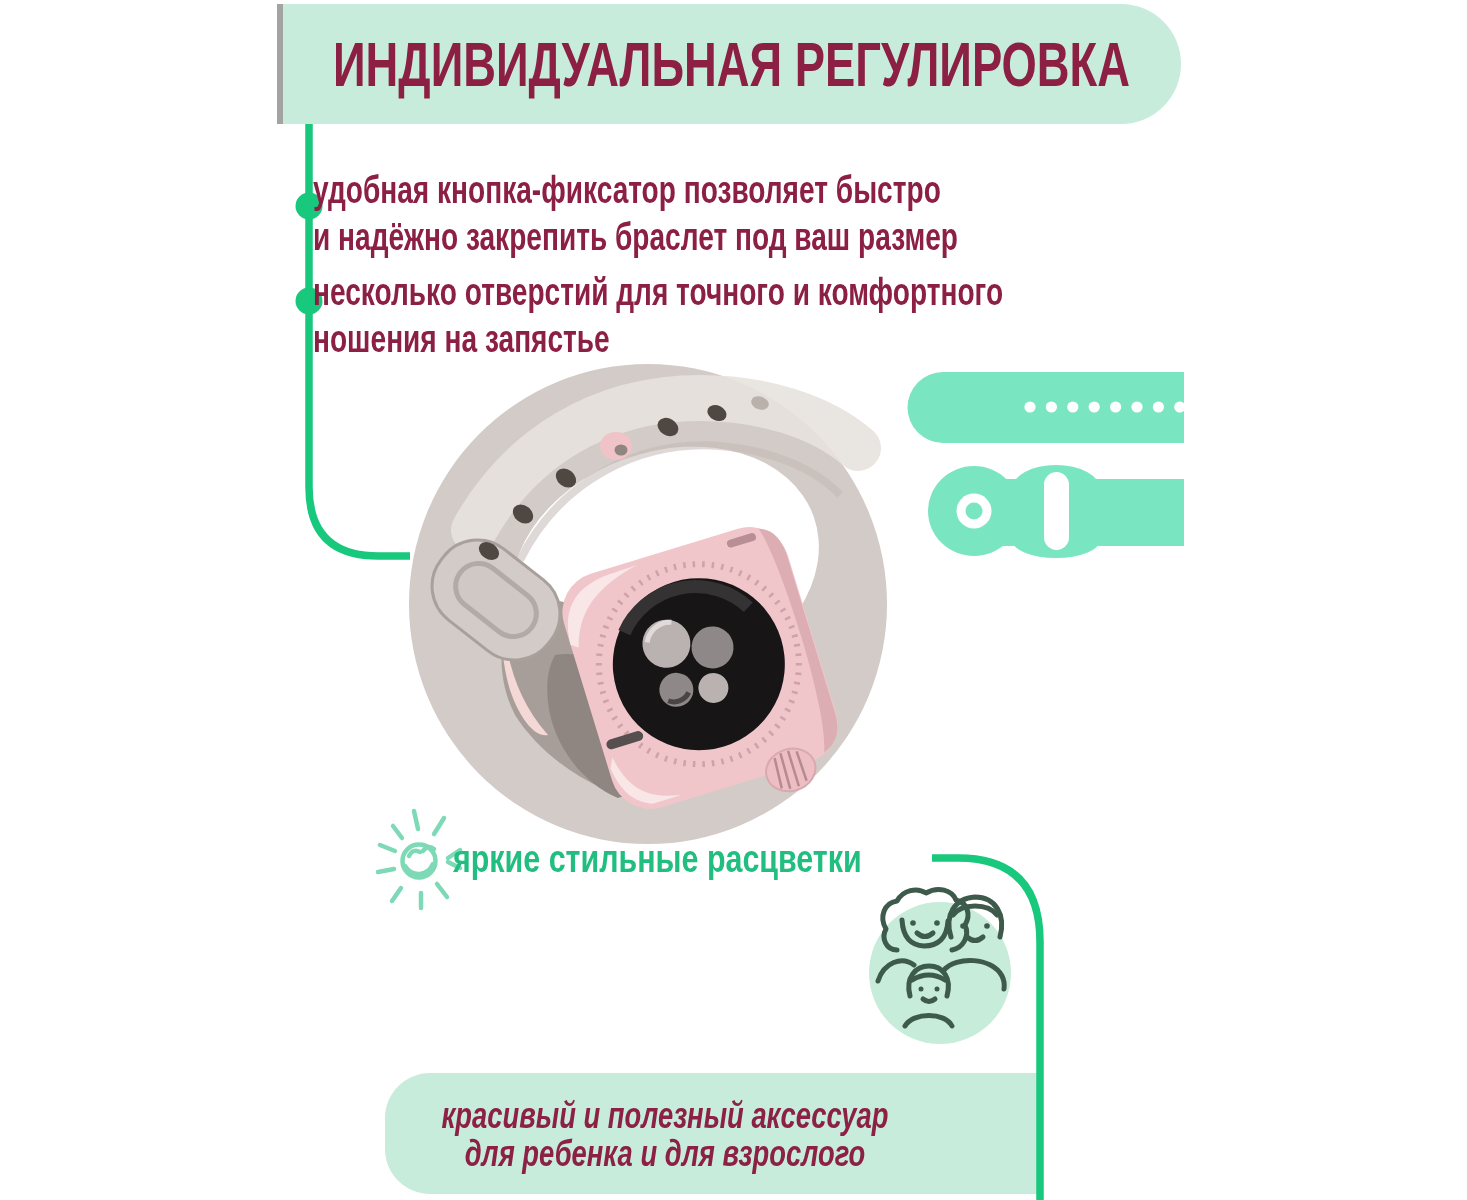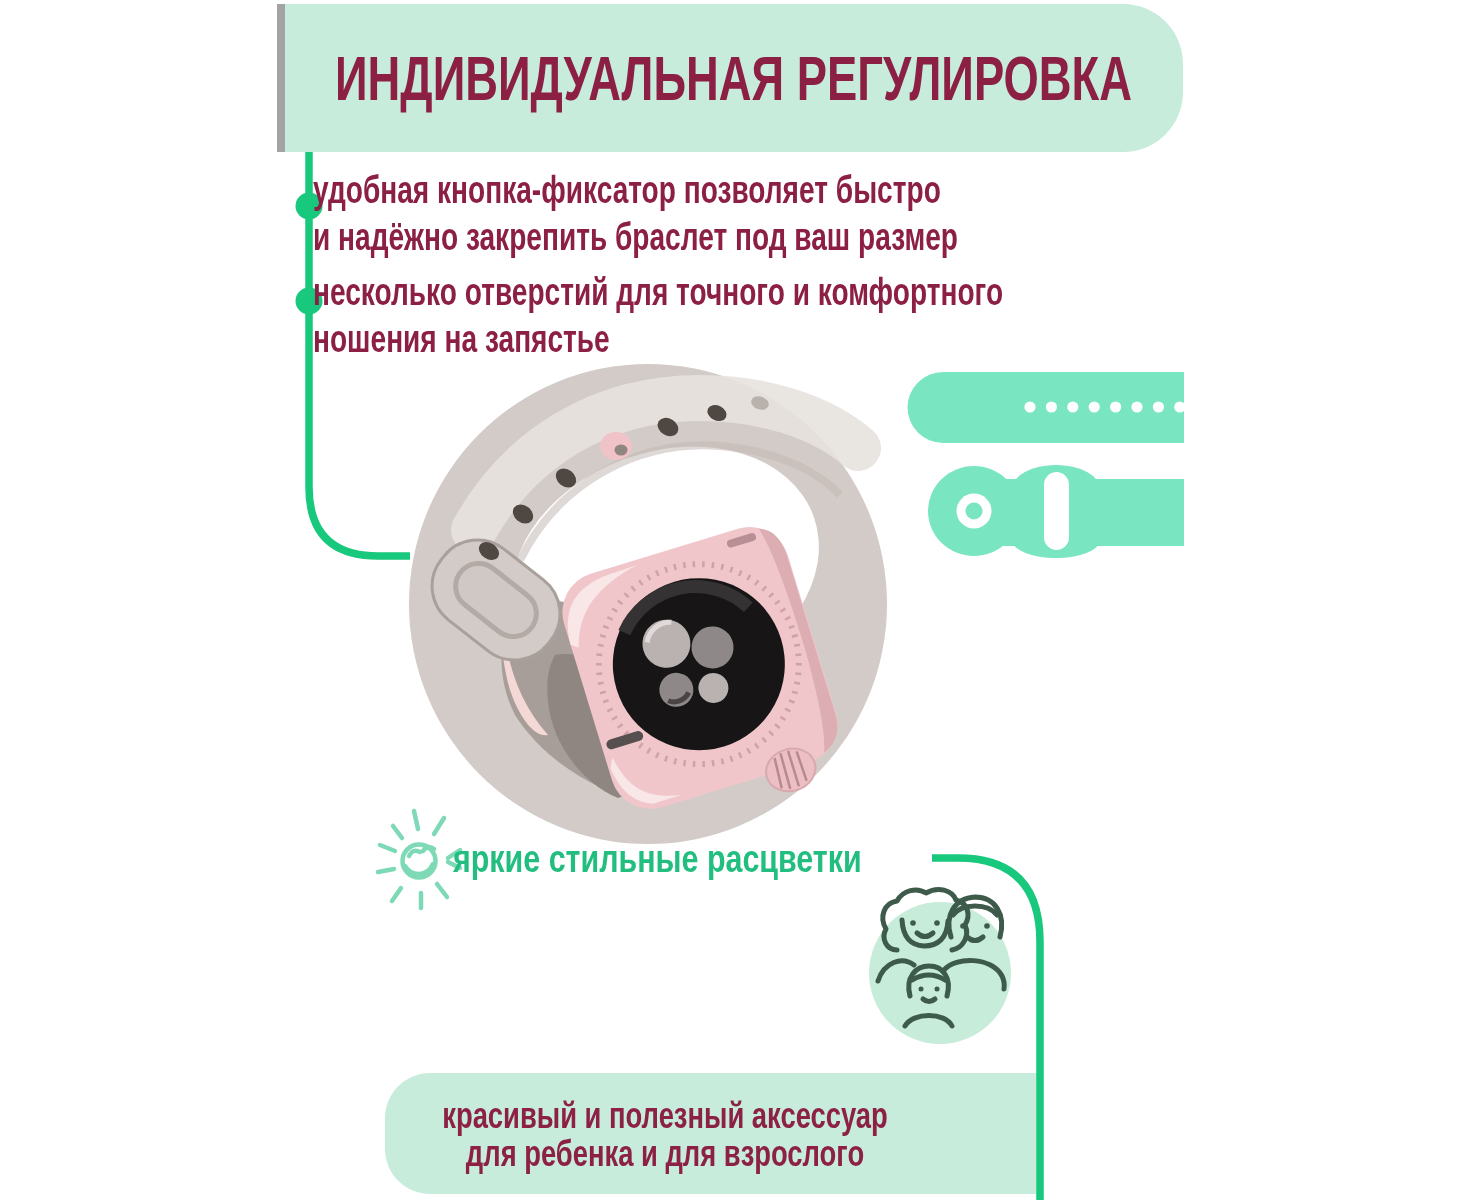--- a/index.html
+++ b/index.html
@@ -1,37 +1,37 @@
 <!DOCTYPE html>
 <html><head>
 <meta charset="utf-8">
 <style>
   html,body{margin:0;padding:0;background:#fff;}
   .stage{position:relative;width:1467px;height:1200px;overflow:hidden;background:#fff;
          font-family:"Liberation Sans",sans-serif;}
   .layer{position:absolute;left:0;top:0;width:1467px;height:1200px;}
   .z1{z-index:1}.z3{z-index:3}
 
-  .pill{position:absolute;left:277px;top:4px;width:898px;height:148px;background:#c8ecdc;
-        border-radius:0 60px 60px 0;border-left:8px solid #a3a3a3;display:flex;align-items:center;
+  .pill{position:absolute;left:277px;top:4px;width:898px;height:120px;background:#c8ecdc;
+        border-radius:0 60px 60px 0;border-left:6px solid #a3a3a3;display:flex;align-items:center;
         justify-content:center;z-index:2;}
   .pill span{display:inline-block;transform:scaleX(.72);white-space:nowrap;
         font-size:63px;font-weight:700;color:#8c1f44;letter-spacing:0;}
 
   .bullet{position:absolute;left:313px;z-index:2;color:#8c1f44;font-weight:700;
         font-size:39px;line-height:47px;white-space:nowrap;transform:scaleX(.72);
         transform-origin:left top;}
   .b1{top:166px;} .b2{top:268px;}
 
   .green-label{position:absolute;left:453px;top:839px;z-index:2;color:#22be80;font-weight:700;
         font-size:39px;line-height:40px;white-space:nowrap;transform:scaleX(.78);
         transform-origin:left top;}
 
   .footer-banner{position:absolute;left:385px;top:1073px;width:657px;height:121px;
-        background:#c8ecdc;border-radius:45px 0 0 45px;z-index:2;}
+        background:#c8ecdc;border-radius:45px 0 0 45px;z-index:2;font-style:italic;}
   .footer-text{position:absolute;left:-25px;top:24px;width:610px;text-align:center;
         color:#8c2045;font-weight:700;font-size:37px;line-height:38px;white-space:nowrap;
         transform:scaleX(.74);transform-origin:center top;}
 </style>
 </head>
 <body>
 
 <div class="stage">
 
   <svg class="layer z1" viewBox="0 0 1467 1200">

